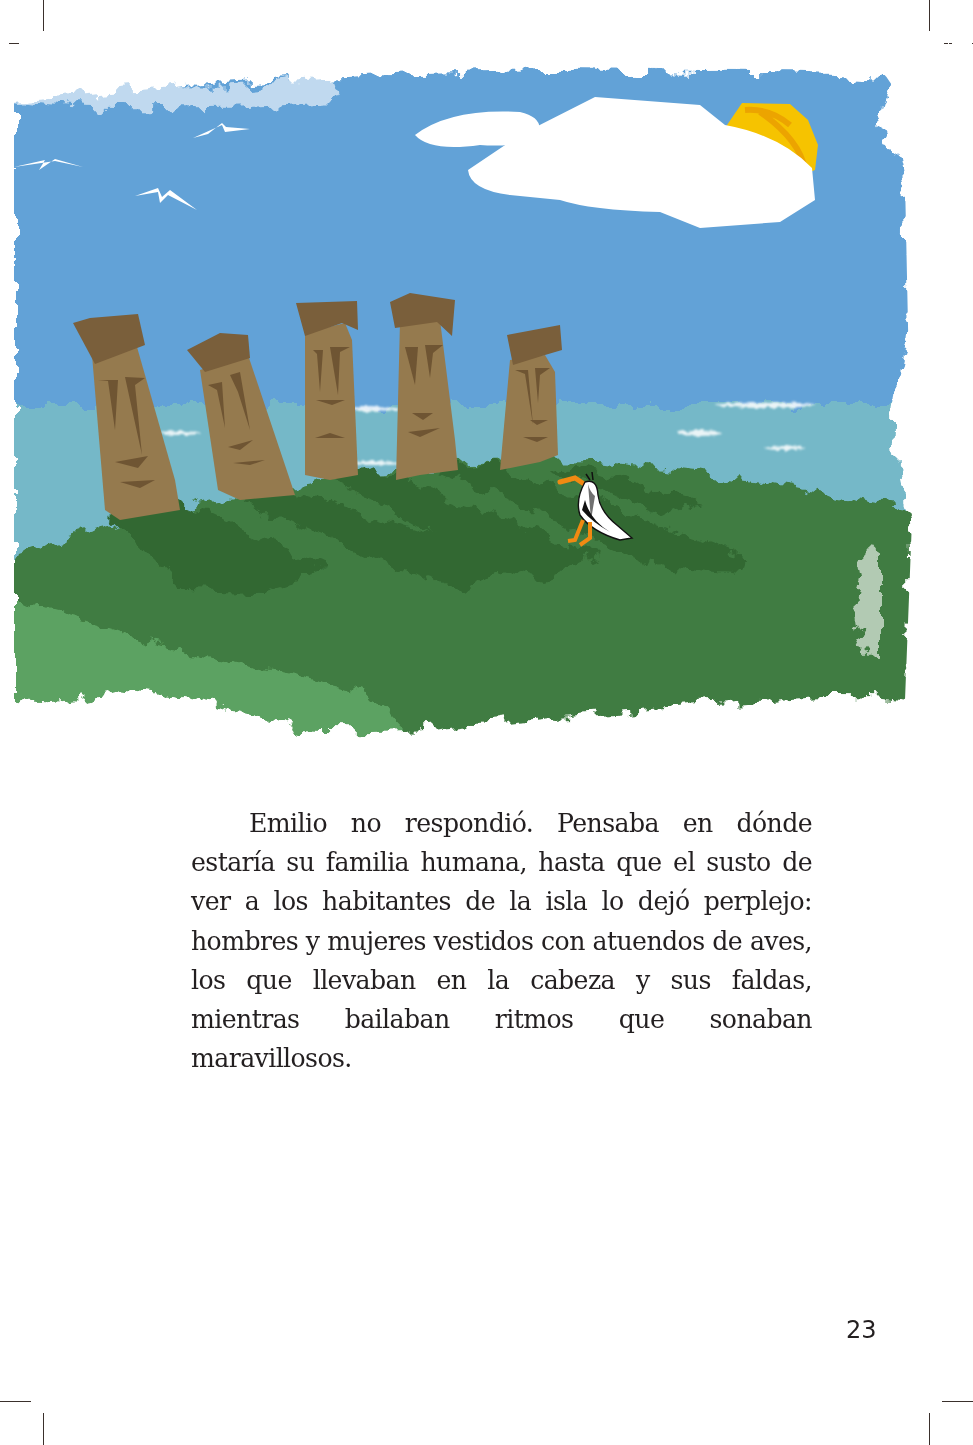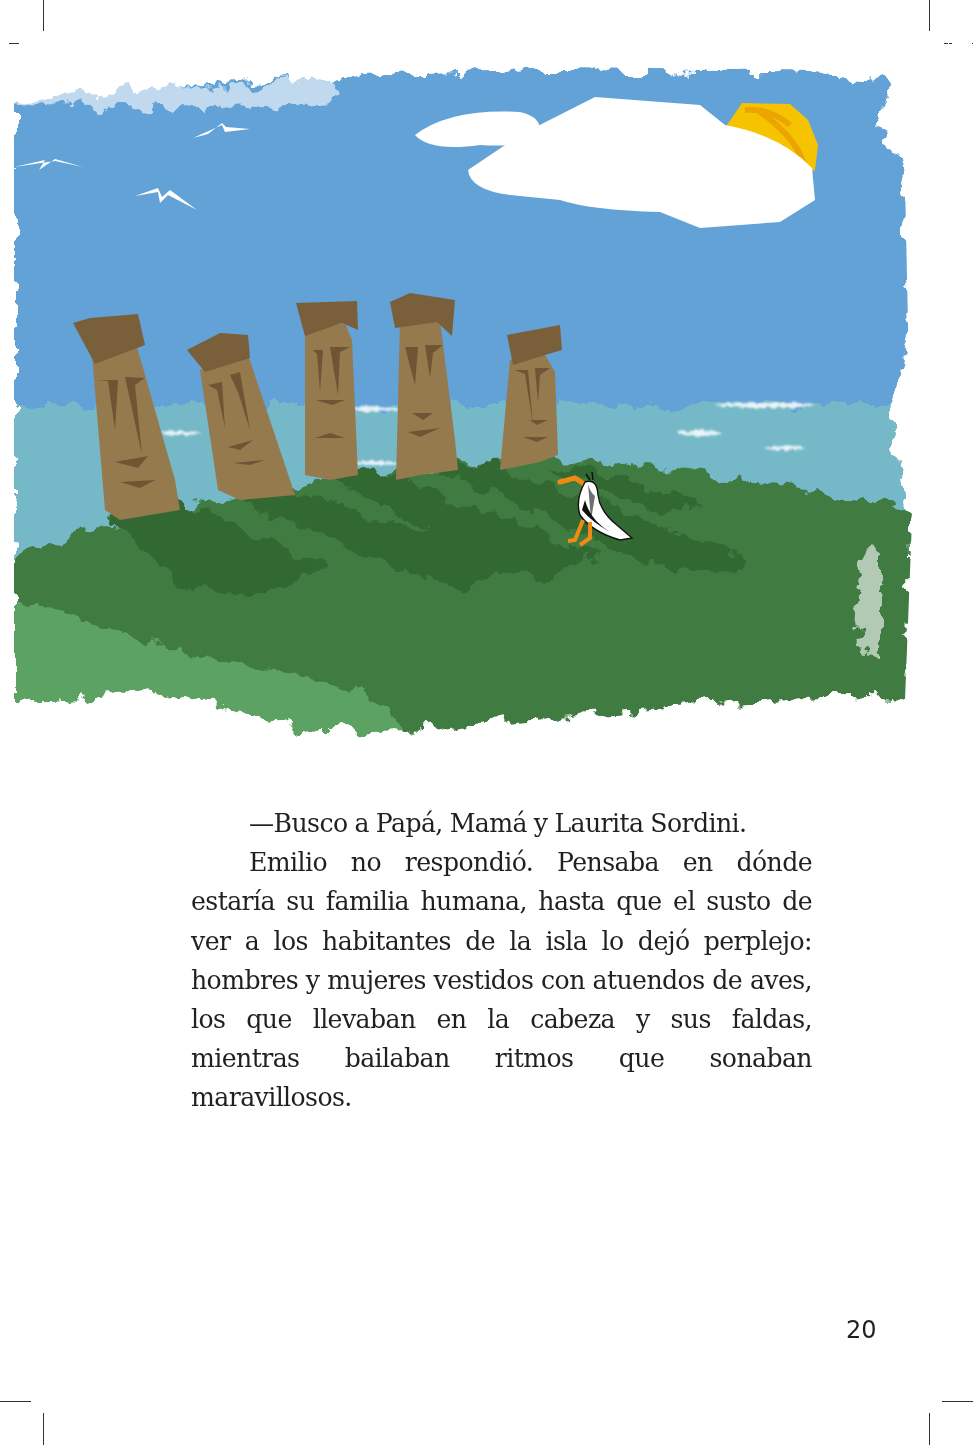--- a/index.html
+++ b/index.html
@@ -157,17 +157,16 @@
     <path d="M905,40 L973,40 L973,770 L900,770 Q915,650 910,520 Q880,450 905,350 Q915,180 880,120 Z"></path>
     <path d="M0,700 Q60,710 120,690 Q200,700 300,730 Q400,735 520,720 Q640,710 760,700 Q840,690 910,700 L973,770 L0,770 Z"></path>
   </g>
   <g fill="#ffffff" opacity="0.6" filter="url(#rough)">
     <path d="M14,70 Q80,90 160,85 Q250,95 330,70 L340,100 Q250,110 160,108 Q80,110 14,100 Z"></path>
     <path d="M880,560 Q850,540 860,580 Q845,640 880,660 Z"></path>
   </g>
 </svg>
 
 <div class="text-block">
-  <p class="first-last" style="text-align:left;">—Busco a Papá, Mamá y Laurita Sordini.</p>
   <p>Emilio no respondió. Pensaba en dónde estaría su familia humana, hasta que el susto de ver a los habitantes de la isla lo dejó perplejo: hombres y mujeres vestidos con atuendos de aves, los que llevaban en la cabeza y sus faldas, mientras bailaban ritmos que sonaban maravillosos.</p>
 </div>
 
-<div class="page-number">20</div>
+<div class="page-number">23</div>
 
 </body></html>

